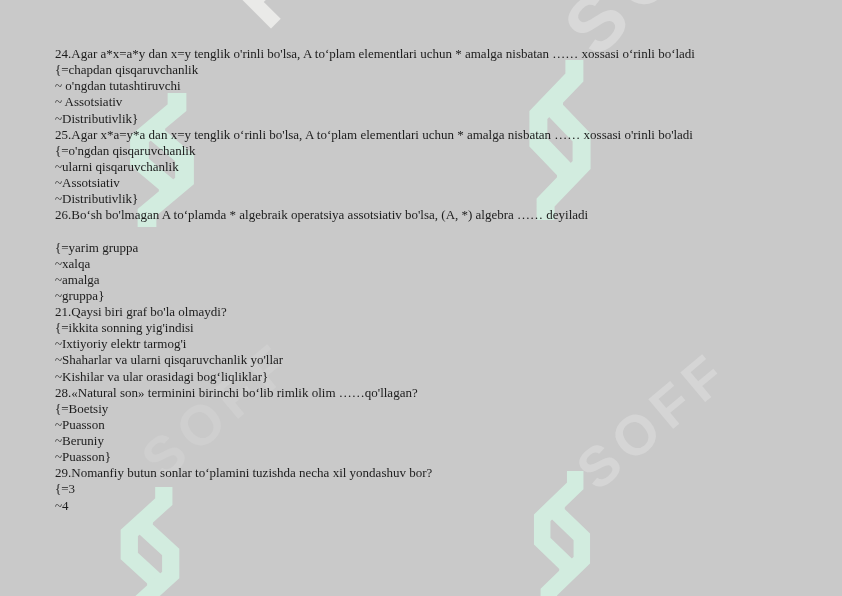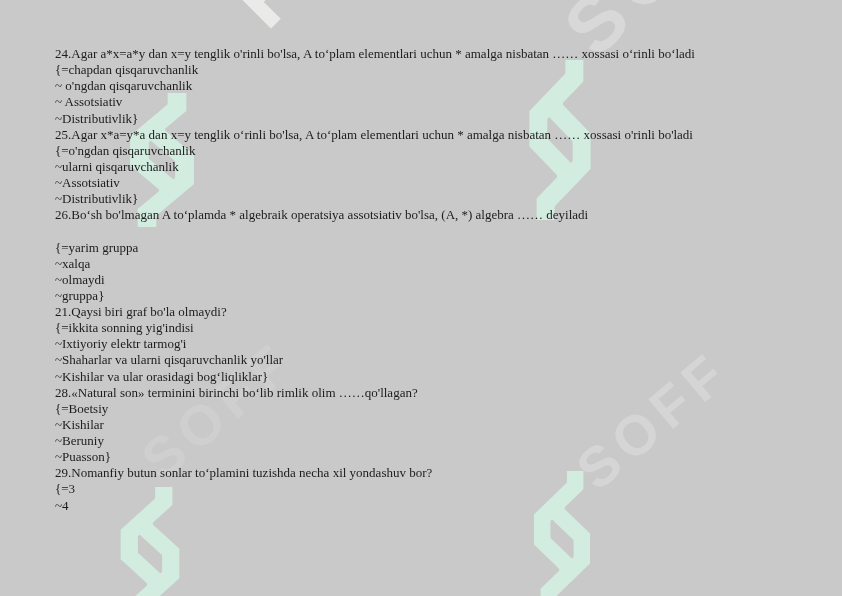--- a/index.html
+++ b/index.html
@@ -122,42 +122,42 @@
       <svg viewBox="0 0 80 128" preserveAspectRatio="none">
         <path d="M52 0 L52 14 L22 44 L22 66 L45 89 L45 99"></path>
         <path d="M28 128 L28 114 L58 84 L58 62 L35 39 L35 29"></path>
       </svg>
     </div>
   </div>
 
   <div class="doc">
       <div class="line">24.Agar a*x=a*y dan x=y tenglik o'rinli bo'lsa, A toʻplam elementlari uchun * amalga nisbatan …… xossasi oʻrinli boʻladi</div>
       <div class="line">{=chapdan qisqaruvchanlik</div>
-      <div class="line">~ o'ngdan qisqaruvchanlik</div>
+      <div class="line">~ o'ngdan tutashtiruvchi</div>
       <div class="line">~ Assotsiativ</div>
       <div class="line">~Distributivlik}</div>
       <div class="line">25.Agar x*a=y*a dan x=y tenglik oʻrinli bo'lsa, A toʻplam elementlari uchun * amalga nisbatan …… xossasi o'rinli bo'ladi</div>
       <div class="line">{=o'ngdan qisqaruvchanlik</div>
       <div class="line">~ularni qisqaruvchanlik</div>
       <div class="line">~Assotsiativ</div>
       <div class="line">~Distributivlik}</div>
       <div class="line">26.Boʻsh bo'lmagan A toʻplamda * algebraik operatsiya assotsiativ bo'lsa, (A, *) algebra …… deyiladi</div>
       <div class="line">&nbsp;</div>
       <div class="line">{=yarim gruppa</div>
       <div class="line">~xalqa</div>
-      <div class="line">~olmaydi</div>
+      <div class="line">~amalga</div>
       <div class="line">~gruppa}</div>
       <div class="line">21.Qaysi biri graf bo'la olmaydi?</div>
       <div class="line">{=ikkita sonning yig'indisi</div>
       <div class="line">~Ixtiyoriy elektr tarmog'i</div>
       <div class="line">~Shaharlar va ularni qisqaruvchanlik yo'llar</div>
       <div class="line">~Kishilar va ular orasidagi bogʻliqliklar}</div>
       <div class="line">28.«Natural son» terminini birinchi boʻlib rimlik olim ……qo'llagan?</div>
       <div class="line">{=Boetsiy</div>
-      <div class="line">~Kishilar</div>
+      <div class="line">~Puasson</div>
       <div class="line">~Beruniy</div>
       <div class="line">~Puasson}</div>
       <div class="line">29.Nomanfiy butun sonlar toʻplamini tuzishda necha xil yondashuv bor?</div>
       <div class="line">{=3</div>
       <div class="line">~4</div>
     </div>
 
 </div>
 
 </body></html>

